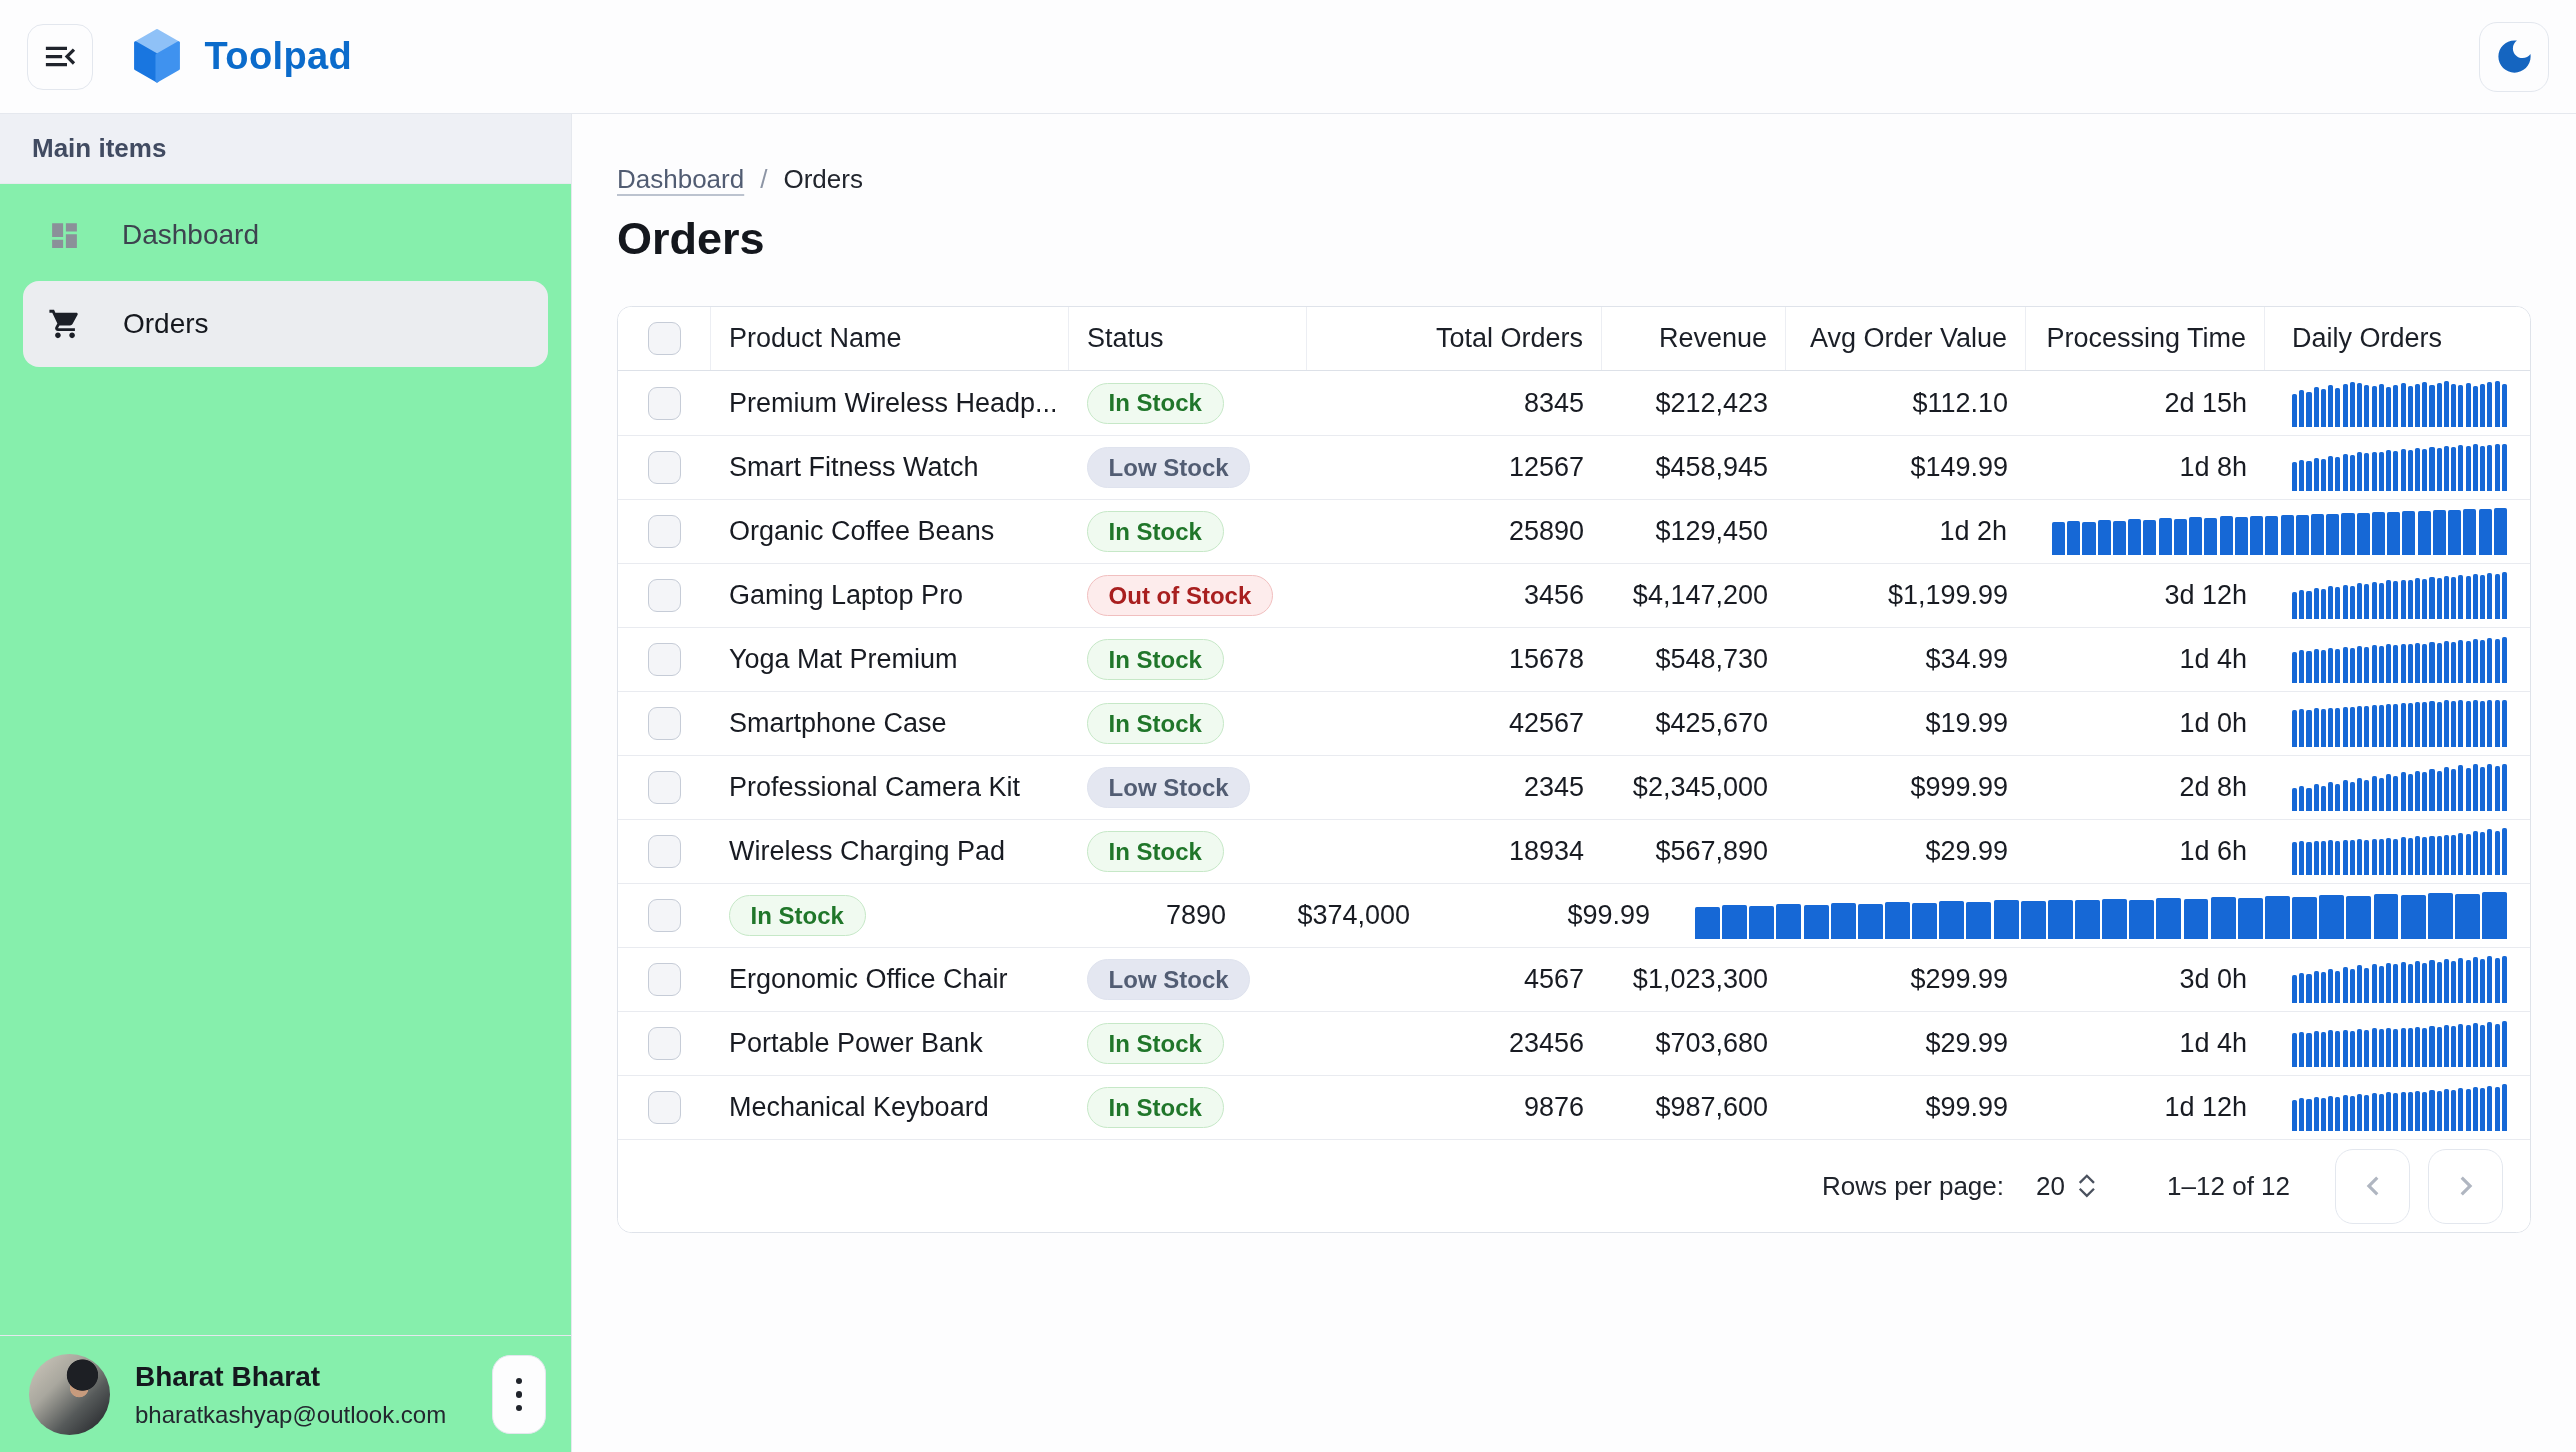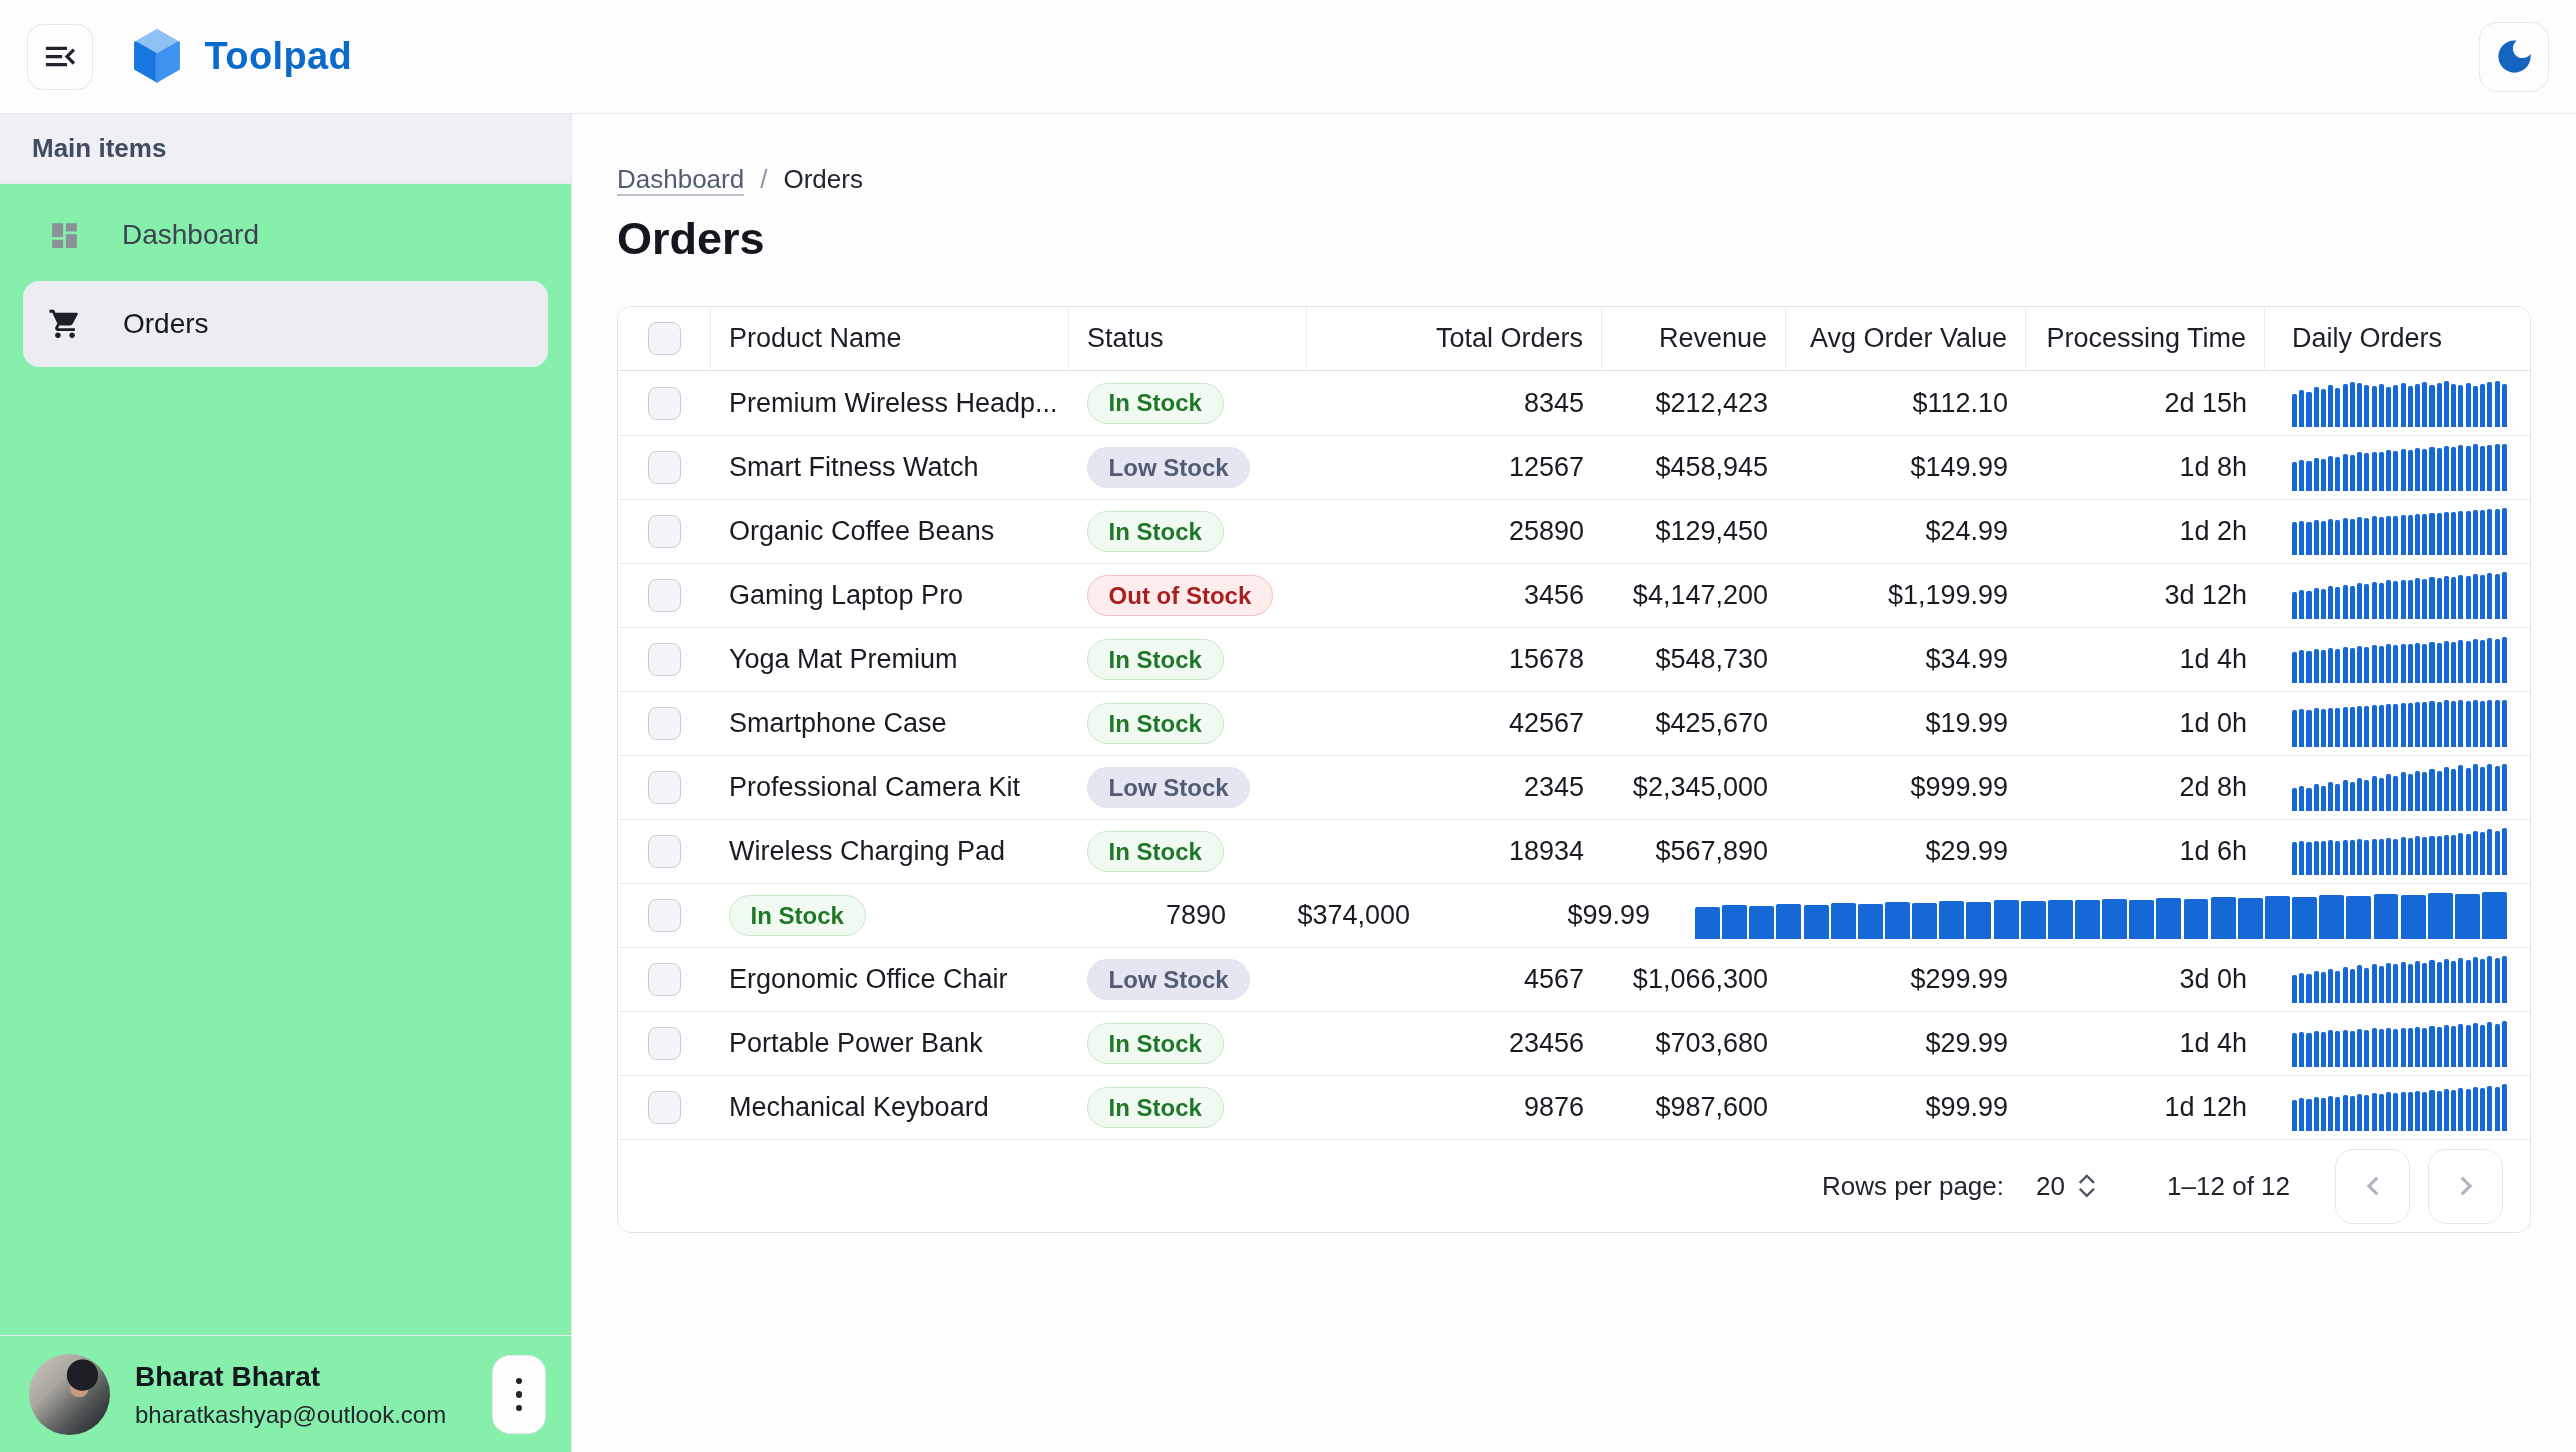--- a/index.html
+++ b/index.html
@@ -276,21 +276,20 @@
       <span class="checkbox"></span>
     </div>
     <div class="cell col-product">
               <span>Organic Coffee Beans</span>
             </div>
     <div class="cell col-status">
               <span class="badge in">In Stock</span>
             </div>
     <div class="cell col-orders">25890</div>
     <div class="cell col-revenue">$129,450</div>
-    <div class="cell col-aov">$24.99</div>
     <div class="cell col-time">1d 2h</div>
     <div class="cell col-daily">
       <div class="spark">
                 <div class="bar" style="height: 70%;"></div>
                 <div class="bar" style="height: 72%;"></div>
                 <div class="bar" style="height: 71%;"></div>
                 <div class="bar" style="height: 74%;"></div>
                 <div class="bar" style="height: 73%;"></div>
                 <div class="bar" style="height: 76%;"></div>
                 <div class="bar" style="height: 75%;"></div>
@@ -621,21 +620,21 @@
     <div class="cell col-check">
       <span class="checkbox"></span>
     </div>
     <div class="cell col-product">
               <span>Ergonomic Office Chair</span>
             </div>
     <div class="cell col-status">
               <span class="badge low">Low Stock</span>
             </div>
     <div class="cell col-orders">4567</div>
-    <div class="cell col-revenue">$1,066,300</div>
+    <div class="cell col-revenue">$1,023,300</div>
     <div class="cell col-aov">$299.99</div>
     <div class="cell col-time">3d 0h</div>
     <div class="cell col-daily">
       <div class="spark">
                 <div class="bar" style="height: 60%;"></div>
                 <div class="bar" style="height: 64%;"></div>
                 <div class="bar" style="height: 62%;"></div>
                 <div class="bar" style="height: 68%;"></div>
                 <div class="bar" style="height: 65%;"></div>
                 <div class="bar" style="height: 72%;"></div>

